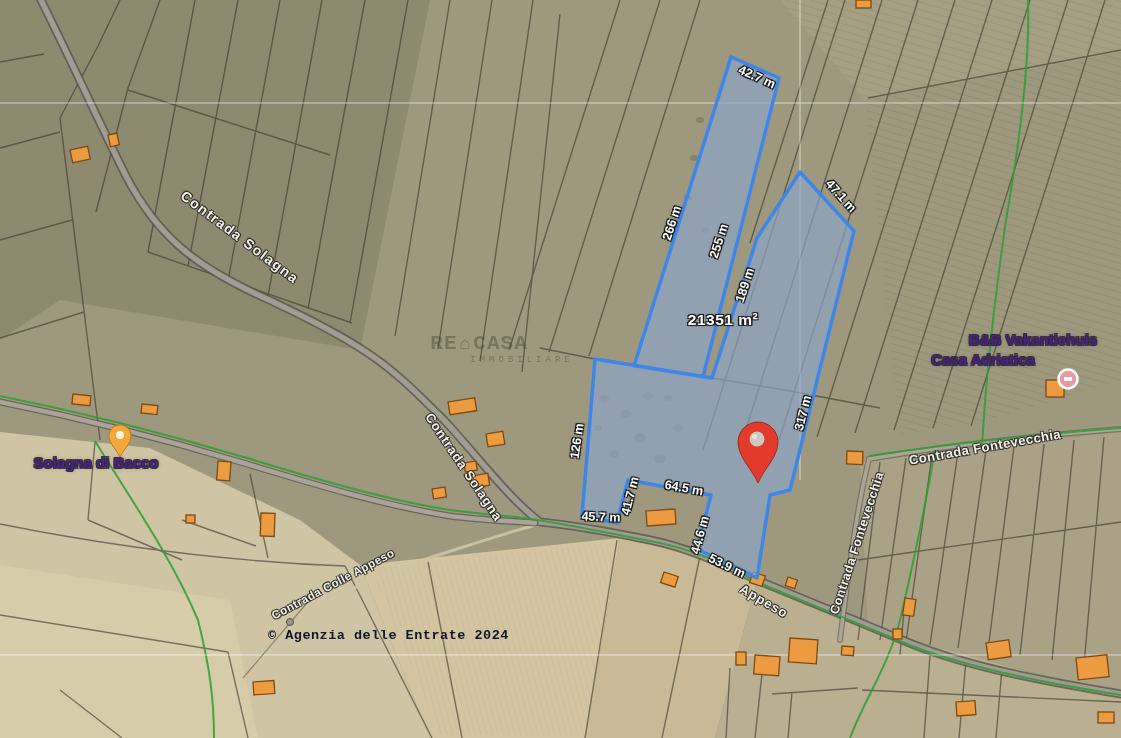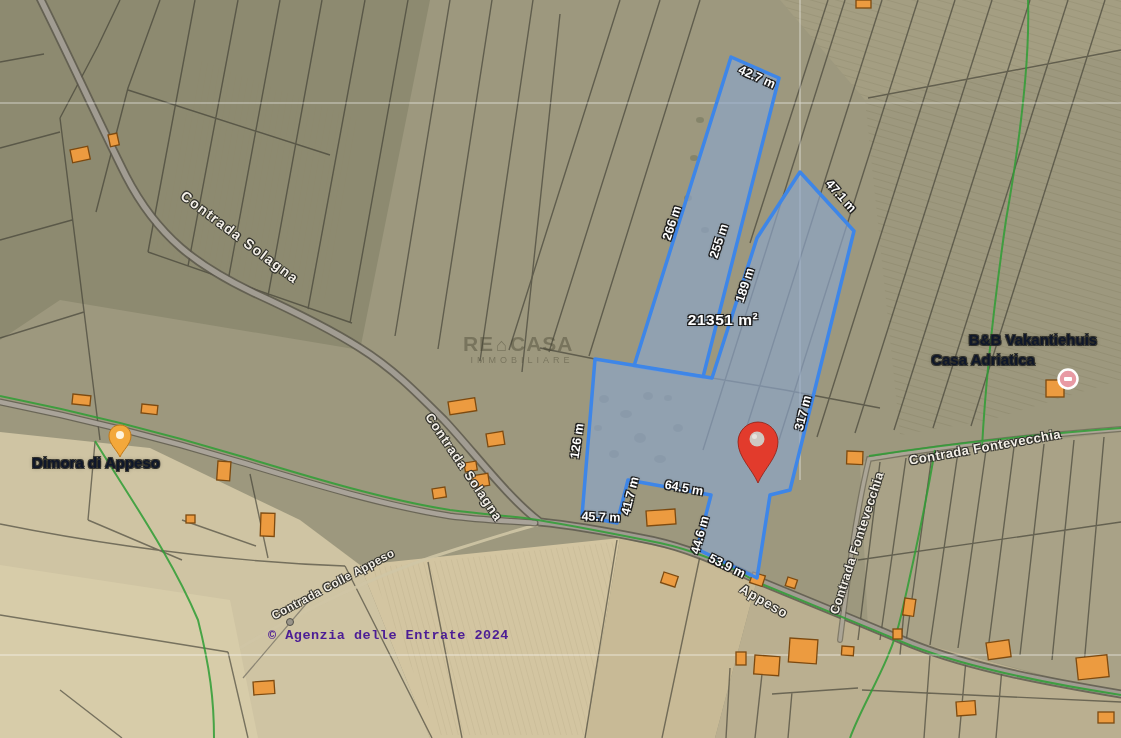--- a/index.html
+++ b/index.html
@@ -9,29 +9,29 @@
   .lbl{position:absolute;white-space:nowrap;pointer-events:none;
        transform:translate(-50%,-50%) rotate(var(--r,0deg));
        font-family:"Liberation Sans",sans-serif;}
   .m{color:#fff;font-weight:bold;font-size:12.5px;
      text-shadow:-1.2px -1.2px 0 #1c1c1c,1.2px -1.2px 0 #1c1c1c,
                  -1.2px 1.2px 0 #1c1c1c,1.2px 1.2px 0 #1c1c1c,0 0 3px rgba(0,0,0,.55);}
   .area{font-size:15.5px;letter-spacing:.5px;}
   .r{color:#f3efe7;font-weight:bold;
      text-shadow:-1px -1px 0 rgba(40,40,36,.85),1px -1px 0 rgba(40,40,36,.85),
                  -1px 1px 0 rgba(40,40,36,.85),1px 1px 0 rgba(40,40,36,.85);}
-  .p{color:#0f172a;font-weight:bold;font-size:15px;
+  .p{color:#4c1d95;font-weight:bold;font-size:15px;
      text-shadow:-1px -1px 0 rgba(45,45,40,.9),1px -1px 0 rgba(45,45,40,.9),
                  -1px 1px 0 rgba(45,45,40,.9),1px 1px 0 rgba(45,45,40,.9),0 0 4px rgba(0,0,0,.4);}
-  .attr{position:absolute;left:268px;top:628px;color:#4c1d95;font-weight:bold;
+  .attr{position:absolute;left:268px;top:628px;color:#0f172a;font-weight:bold;
         font-family:"Liberation Mono",monospace;font-size:13.5px;letter-spacing:.5px;
         pointer-events:none;}
   .wm{position:absolute;left:502px;top:349px;transform:translate(-50%,-50%);
-      text-align:right;opacity:.4;color:#42402e;pointer-events:none;
-      font-family:Liberation Sans, sans-serif;line-height:1;}
+      text-align:left;opacity:.4;color:#42402e;pointer-events:none;
+      font-family:Liberation Mono, monospace;line-height:1;}
   .wm .t{font-size:21px;font-weight:bold;letter-spacing:1px;}
   .wm .h{font-size:18px;padding:0 2px;}
   .wm .s{font-size:9px;letter-spacing:4px;margin-top:2px;margin-left:40px;}
 </style>
 </head>
 <body>
 
 <div class="stage">
 <svg width="1121" height="738" viewBox="0 0 1121 738">
   <defs>
@@ -183,21 +183,21 @@
 <div class="lbl m" style="left:727px;top:566px;--r:26deg">53.9 m</div>
 <div class="lbl m area" style="left:723px;top:320px">21351 m²</div>
 
 <div class="lbl r" style="left:240px;top:237px;--r:37deg;font-size:14px;letter-spacing:1.5px">Contrada Solagna</div>
 <div class="lbl r" style="left:464px;top:467px;--r:56deg;font-size:13px;letter-spacing:1px">Contrada Solagna</div>
 <div class="lbl r" style="left:333px;top:584px;--r:-28deg;font-size:11.5px;letter-spacing:.5px">Contrada Colle Appeso</div>
 <div class="lbl r" style="left:764px;top:601px;--r:30deg;font-size:13px;letter-spacing:1px">Appeso</div>
 <div class="lbl r" style="left:985px;top:447px;--r:-10deg;font-size:13px;letter-spacing:.5px">Contrada Fontevecchia</div>
 <div class="lbl r" style="left:857px;top:543px;--r:-72deg;font-size:12.5px;letter-spacing:.5px">Contrada Fontevecchia</div>
 
-<div class="lbl p" style="left:96px;top:462px">Dimora di Appeso</div>
+<div class="lbl p" style="left:96px;top:462px">Solagna di Bacco</div>
 <div class="lbl p" style="left:1033px;top:339px">B&amp;B Vakantiehuis</div>
 <div class="lbl p" style="left:983px;top:359px">Casa Adriatica</div>
 
 <div class="wm">
   <div class="t">
     <span>RE</span><span class="h">⌂</span><span>CASA</span>
   </div>
   <div class="s">IMMOBILIARE</div>
 </div>
 

